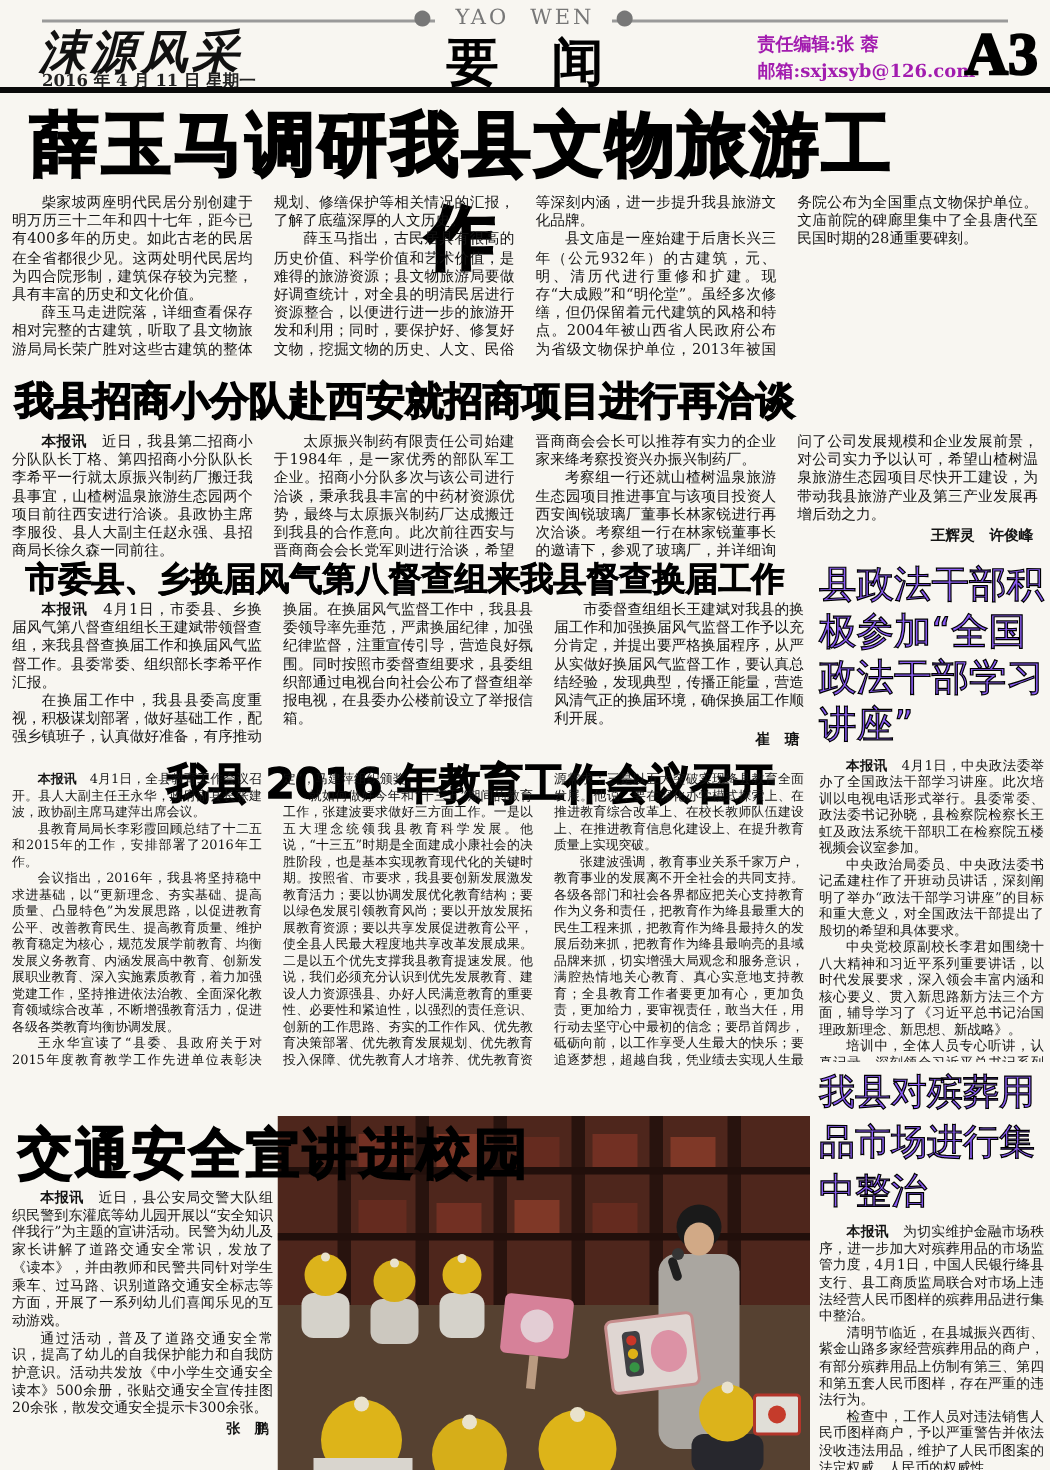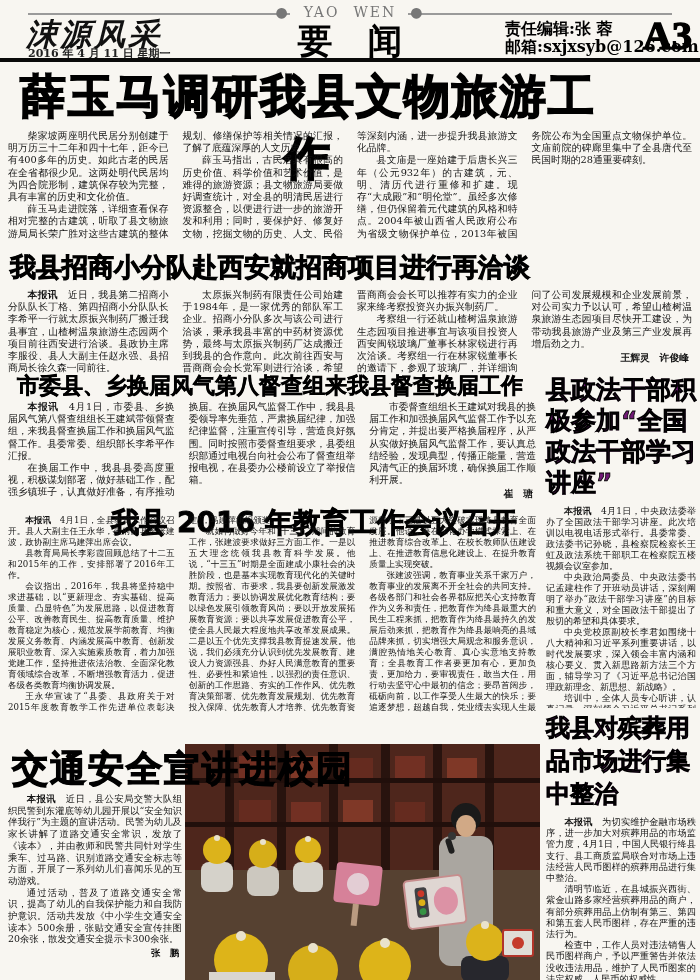--- a/index.html
+++ b/index.html
@@ -9,34 +9,34 @@
   .head-rule-thin{position:absolute;top:13px;height:2px;background:#9a9a9a;}
   #rule-left{left:28px;width:262px;}
   #rule-right{left:408px;width:264px;}
   .pinyin{position:absolute;top:4px;left:284px;width:132px;display:flex;justify-content:center;
           gap:14px;font-family:"DejaVu Serif",serif;color:#777;font-size:14px;letter-spacing:2px;}
   .masthead{position:absolute;left:26px;top:14px;font-size:31px;font-weight:bold;font-style:italic;
             font-family:"DejaVu Serif",serif;color:#111;letter-spacing:3px;}
   .date-line{position:absolute;left:28px;top:46px;font-size:11px;font-weight:bold;color:#222;}
   .section-title{position:absolute;left:280px;top:18px;width:140px;text-align:center;
                  font-size:35px;font-weight:bold;color:#000;font-family:"DejaVu Serif",serif;}
-  .editor-block{position:absolute;left:505px;top:20px;font-size:16px;font-weight:bold;line-height:18px;color:#000000;}
+  .editor-block{position:absolute;left:505px;top:20px;font-size:12px;font-weight:bold;line-height:18px;color:#a21caf;}
   .page-no{position:absolute;right:8px;top:12px;font-size:40px;font-weight:bold;
            font-family:Liberation Serif, serif;-webkit-text-stroke:1.5px #000;color:#000;}
   .head-rule-thick{position:absolute;left:0;top:58px;width:700px;height:4px;background:#0a0a0a;}
   
   .hl{position:absolute;font-family:"DejaVu Sans",sans-serif;font-weight:bold;color:#000;text-align:center;}
   #hl1{left:0;width:616px;top:66px;font-size:46px;letter-spacing:2px;-webkit-text-stroke:1.6px #000;}
   #hl2{left:0;width:540px;top:250px;font-size:26px;-webkit-text-stroke:0.9px #000;}
   #hl3{left:0;width:540px;top:371px;font-size:22px;-webkit-text-stroke:0.5px #000;}
   #hl4{left:0;width:540px;top:504px;font-size:28px;margin-left:44px;-webkit-text-stroke:0.9px #000;}
   #hl5{left:8px;top:745px;width:350px;font-size:36px;text-align:center;letter-spacing:2px;
        -webkit-text-stroke:1.2px #000;z-index:3;}
   .rhl{position:absolute;left:546px;width:150px;font-family:"DejaVu Sans",sans-serif;
-       font-weight:bold;color:#701a75;-webkit-text-stroke:0.8px #000;}
+       font-weight:normal;color:#8b5cf6;-webkit-text-stroke:0.8px #000;}
   #rhl1{top:374px;font-size:25px;line-height:31px;}
   #rhl2{top:712px;font-size:24px;line-height:33px;}
   
   .body-text{position:absolute;text-align:justify;color:#141414;column-fill:auto;overflow:hidden;}
   .body-text p{margin:0;text-indent:2em;}
   .body-text p b{font-family:"DejaVu Sans",sans-serif;}
   #b1{left:8px;top:130px;width:684px;height:118px;column-count:4;column-gap:14px;font-size:9.8px;line-height:12.2px;}
   #b2{left:8px;top:289px;width:684px;height:86px;column-count:4;column-gap:14px;font-size:9.8px;line-height:12.2px;}
   #b3{left:8px;top:401px;width:528px;height:100px;column-count:3;column-gap:14px;font-size:9.8px;line-height:12.2px;}
   #b4{left:8px;top:515px;width:528px;height:198px;column-count:3;column-gap:14px;font-size:8.6px;line-height:11px;}

